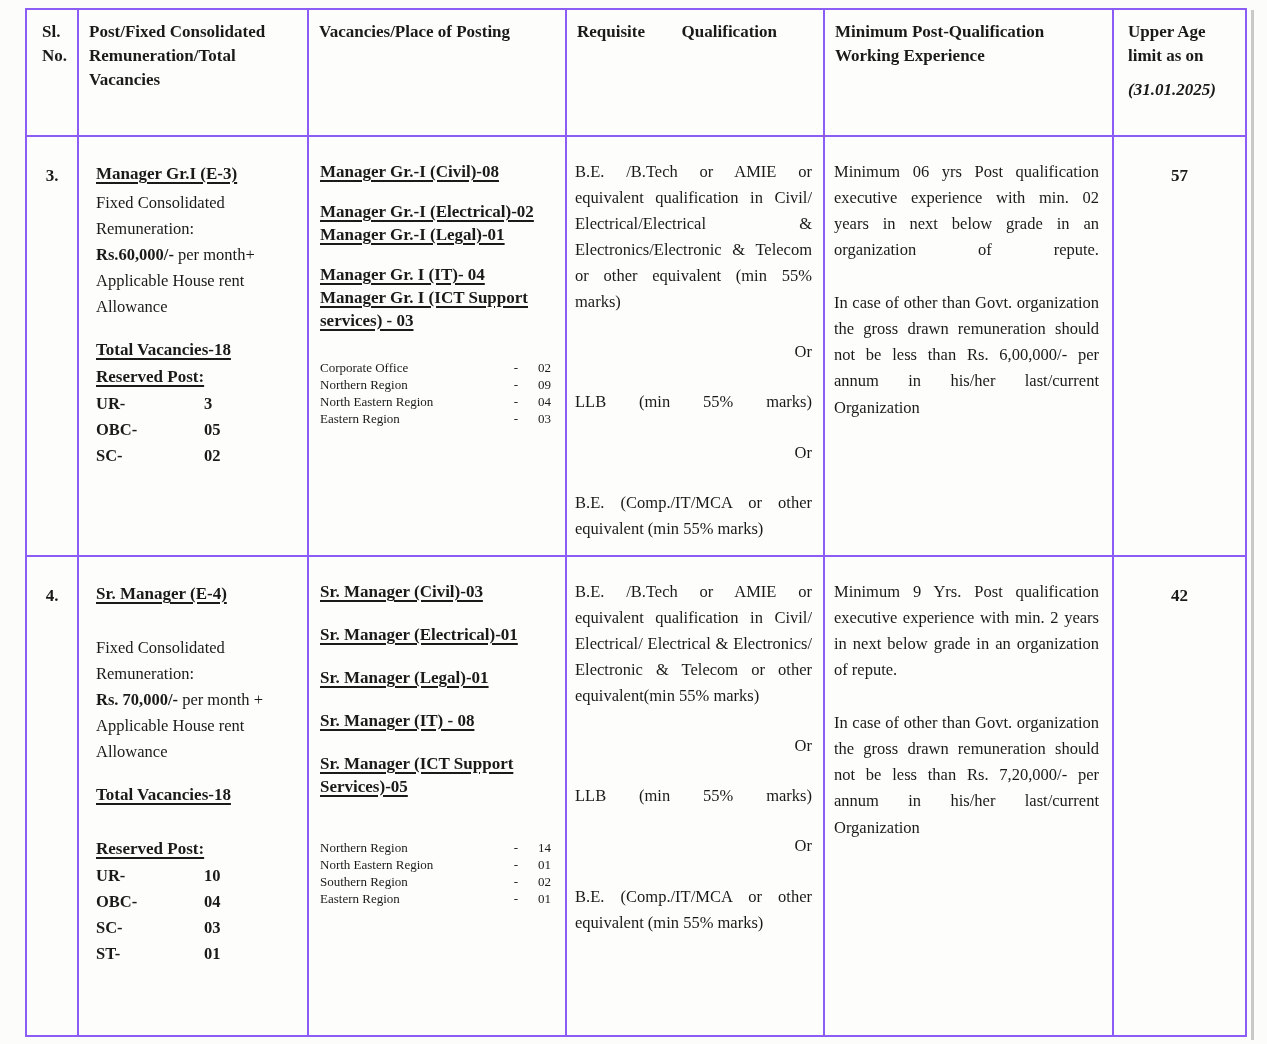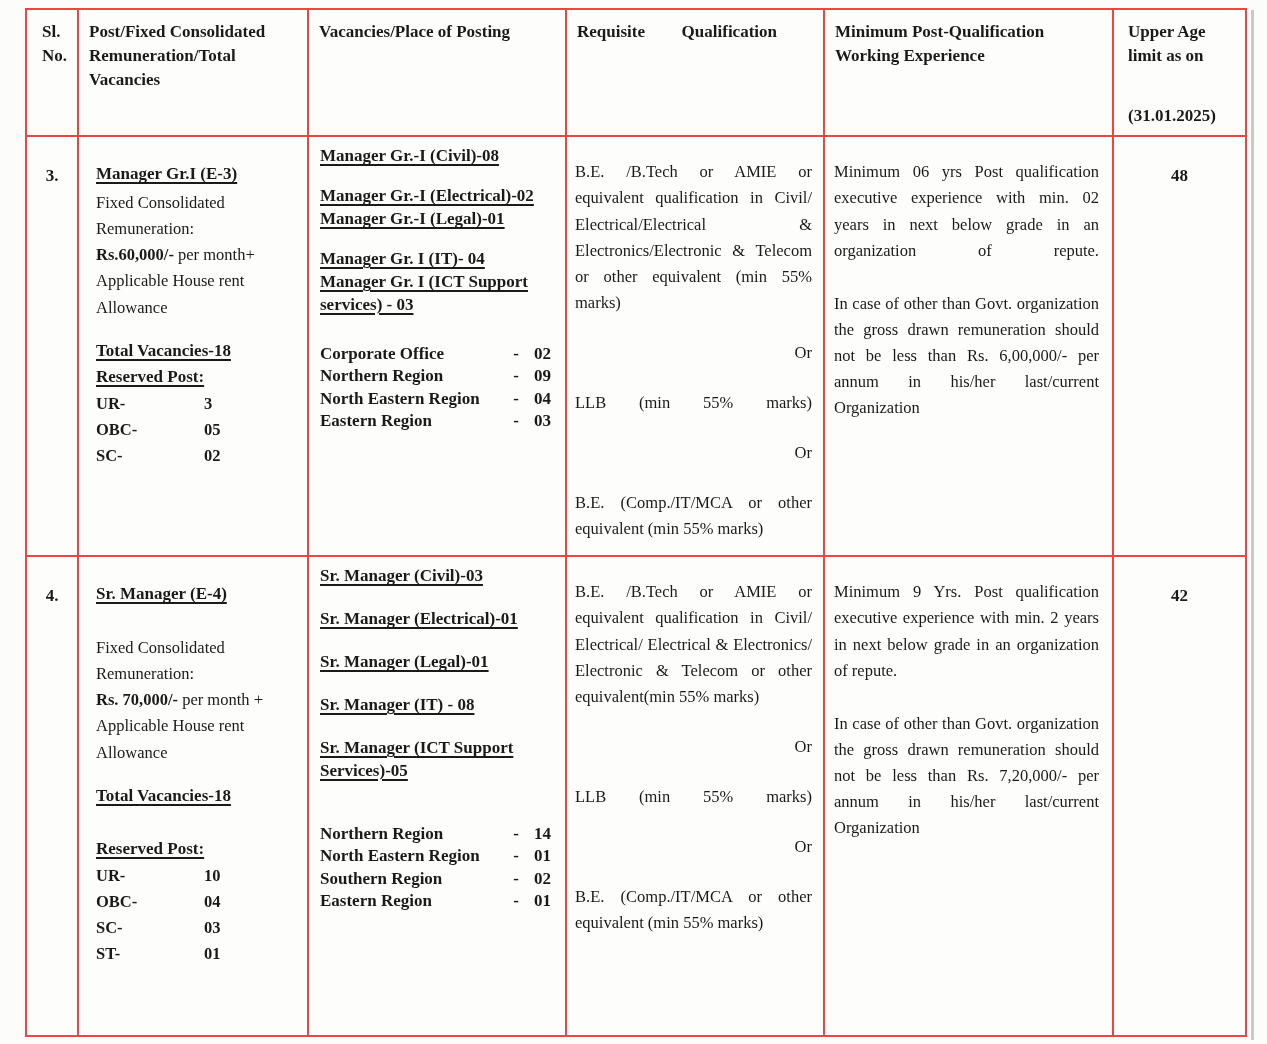--- a/index.html
+++ b/index.html
@@ -10,33 +10,33 @@
     color: #1a1a18;
     overflow: hidden;
   }
   .page { position: relative; width: 1267px; height: 1044px; background: #fcfcfa; }
 
   table.doc {
     position: absolute; left: 25px; top: 8px;
     width: 1220px; border-collapse: collapse; table-layout: fixed;
     background: #fdfdfb;
   }
-  th, td { border: 2px solid #ef4444; vertical-align: top; }
+  th, td { border: 2px solid #8b5cf6; vertical-align: top; }
 
   
   thead tr { height: 127px; }
   th {
     font-size: 17px; font-weight: bold; text-align: left;
     padding: 10px 10px 8px 10px; line-height: 1.4;
   }
   th.c1 { padding-left: 15px; }
   th.c4 { padding-right: 46px; }
   th.c4 .jl { text-align: justify; text-align-last: justify; }
   th.c6 { padding-left: 14px; }
-  th.c6 .age2 { margin-top: 36px; }
+  th.c6 .age2 { margin-top: 10px; font-style: italic; }
 
   
   tr.r3 { height: 420px; }
   tr.r4 { height: 480px; }
   td { font-size: 16.5px; line-height: 1.58; }
 
   td.c1 { text-align: center; padding-top: 26px; font-weight: bold; font-size: 17px; }
 
   td.c2 { padding: 24px 8px 10px 17px; }
   .post-title {
@@ -50,32 +50,32 @@
   .u {
     text-decoration: underline; text-decoration-thickness: 1.6px; text-underline-offset: 3px;
     font-weight: bold;
   }
   .total-vac { font-size: 17px; }
   .reserved-label { font-size: 17px; }
   .gap-above { margin-top: 27px; }
   .reserved-list { font-weight: bold; }
   .reserved-item .cat { display: inline-block; width: 108px; }
 
-  td.c3 { padding: 8px 14px 10px 11px; }
+  td.c3 { padding: 24px 14px 10px 11px; }
   .post-item {
     font-weight: bold; font-size: 17px; line-height: 1.35;
     text-decoration: underline; text-decoration-thickness: 1.6px; text-underline-offset: 3px;
     margin-bottom: 17px;
   }
   .post-item.tight { margin-bottom: 0; }
   .post-item.mb20 { margin-bottom: 20px; }
   .post-item.mb26 { margin-bottom: 26px; }
   .post-item.mb40 { margin-bottom: 40px; }
   .region-list { margin-top: 0; }
-  .region-item { display: flex; font-weight: bold; font-size: 17px; line-height: 1.32; }
+  .region-item { display: flex; font-weight: normal; font-size: 13px; line-height: 1.32; }
   .region-item .rname { flex: 1 1 auto; }
   .region-item .rdash { width: 16px; text-align: center; }
   .region-item .rcount { width: 27px; text-align: right; }
 
   td.c4 { padding: 22px 11px 10px 8px; }
   .qual p { margin-bottom: 24px; text-align: justify; }
   .qual p:last-child { margin-bottom: 0; }
   .qual p.stretch { text-align-last: justify; }
   .qual p.or { text-align: right; }
 
@@ -194,21 +194,21 @@
             <p>B.E. (Comp./IT/MCA or other equivalent (min 55% marks)</p>
           </div>
         </td>
         <td class="c5">
           <div class="exp">
             <p class="stretch">Minimum 06 yrs Post qualification executive experience with min. 02 years in next below grade in an organization of repute.</p>
             <p>In case of other than Govt. organization the gross drawn remuneration should not be less than Rs. 6,00,000/- per annum in his/her last/current Organization</p>
           </div>
         </td>
         <td class="c6">
-          <span>48</span>
+          <span>57</span>
         </td>
       </tr>
 
       <tr class="r4">
         <td class="c1">
           <span>4.</span>
         </td>
         <td class="c2">
           <div class="post-title mb-line">Sr. Manager (E-4)</div>
           <div class="remu">

